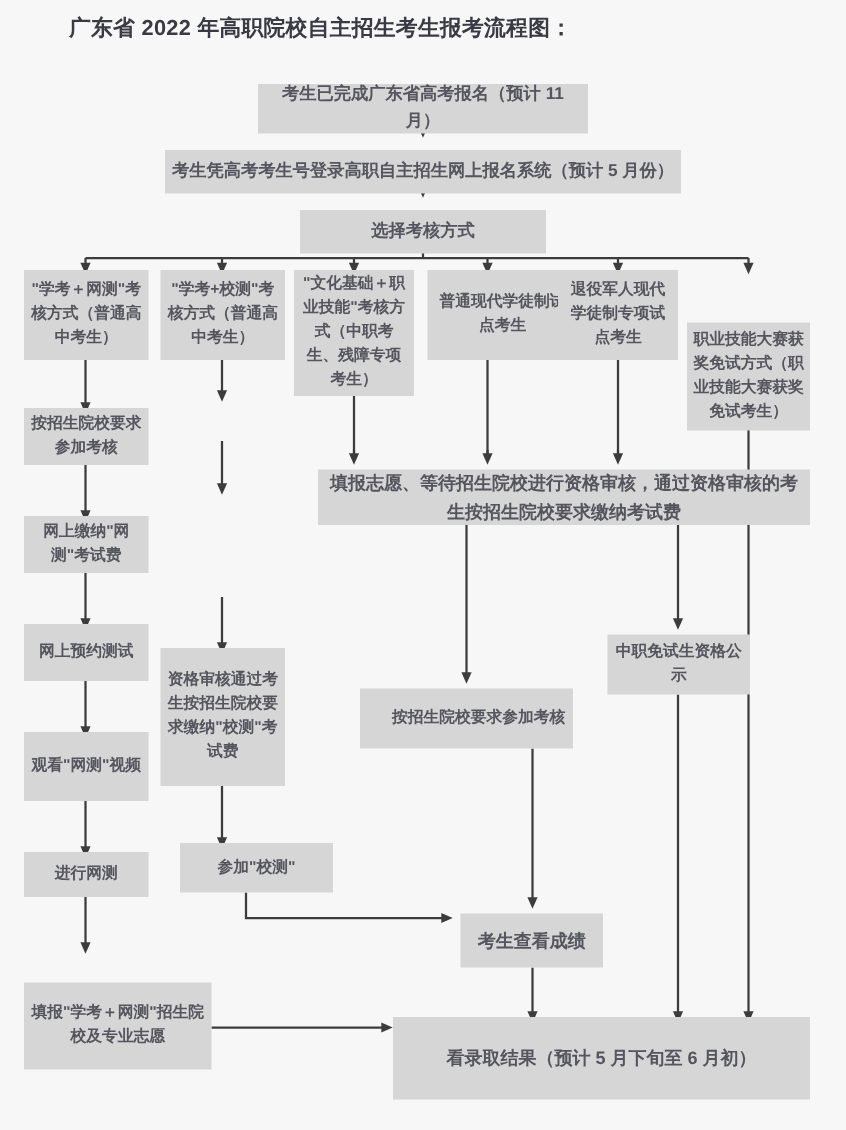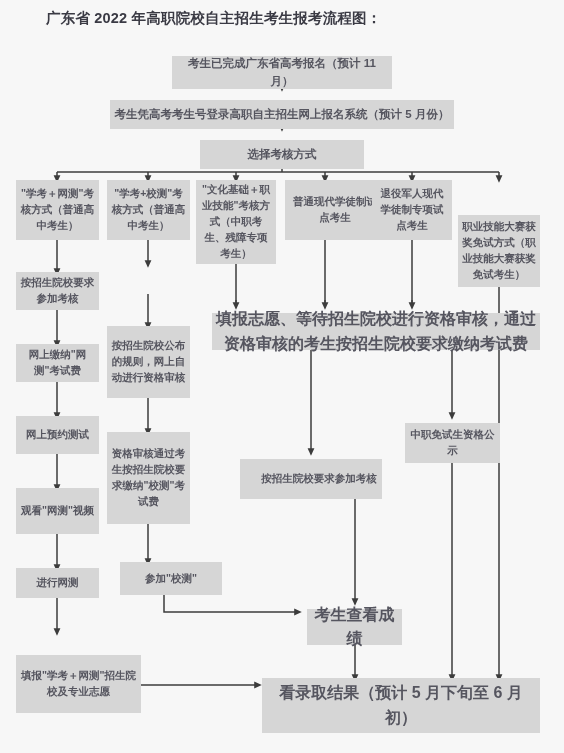--- a/index.html
+++ b/index.html
@@ -44,21 +44,21 @@
     color: #55555f;
     font-weight: bold;
     display: flex;
     align-items: center;
     justify-content: center;
     text-align: center;
     line-height: 1.52;
     padding: 2px 4px;
   }
   .n-sm { font-size: 10.5px; }
-  .n-md { font-size: 16px; }
+  .n-md { font-size: 12px; }
   .n-lg { font-size: 11.5px; margin-top: 12px; }
 </style>
 </head>
 <body>
 
 <div id="chart-root">
 
   <div class="title">广东省 2022 年高职院校自主招生考生报考流程图：</div>
 
   <svg id="connector-layer" viewBox="0 0 564 753" width="564" height="753" xmlns="http://www.w3.org/2000/svg">
@@ -146,21 +146,20 @@
 
   <div class="node n-sm" style="left:16px; top:416px; width:83px; height:38px;">网上预约测试</div>
 
   <div class="node n-sm" style="left:16px; top:488px; width:83px; height:46px;">观看"网测"视频</div>
 
   <div class="node n-sm" style="left:16px; top:568px; width:83px; height:30px;">进行网测</div>
 
   <div class="node n-sm" style="left:16px; top:655px; width:125px; height:58px;">填报"学考＋网测"招生院校及专业志愿</div>
 
 
-  <div class="node n-sm" style="left:107px; top:326px; width:83px; height:72px;">按招生院校公布的规则，网上自动进行资格审核</div>
 
   <div class="node n-sm" style="left:107px; top:432px; width:83px; height:92px;">资格审核通过考生按招生院校要求缴纳"校测"考试费</div>
 
   <div class="node n-sm" style="left:120px; top:562px; width:102px; height:33px;">参加"校测"</div>
 
   <div class="node n-md" style="left:212px; top:313px; width:328px; height:37px;">填报志愿、等待招生院校进行资格审核，通过资格审核的考生按招生院校要求缴纳考试费</div>
 
   <div class="node n-sm" style="left:240px; top:459px; width:142px; height:40px;padding-left:20px;">按招生院校要求参加考核</div>
 
   <div class="node n-md" style="left:307px; top:609px; width:95px; height:36px;">考生查看成绩</div>

